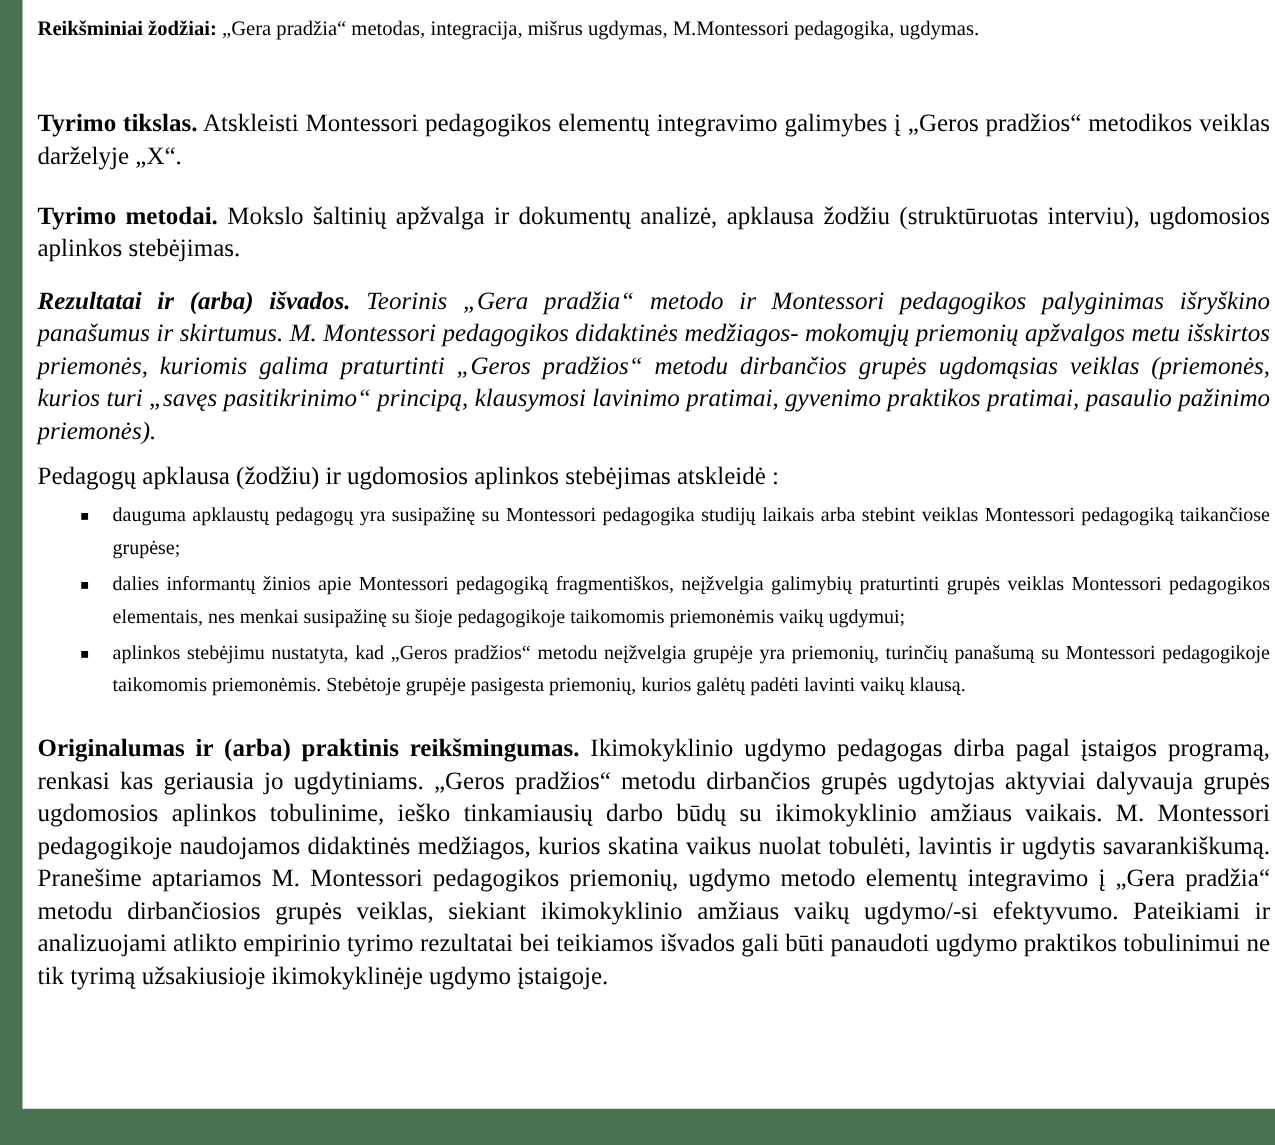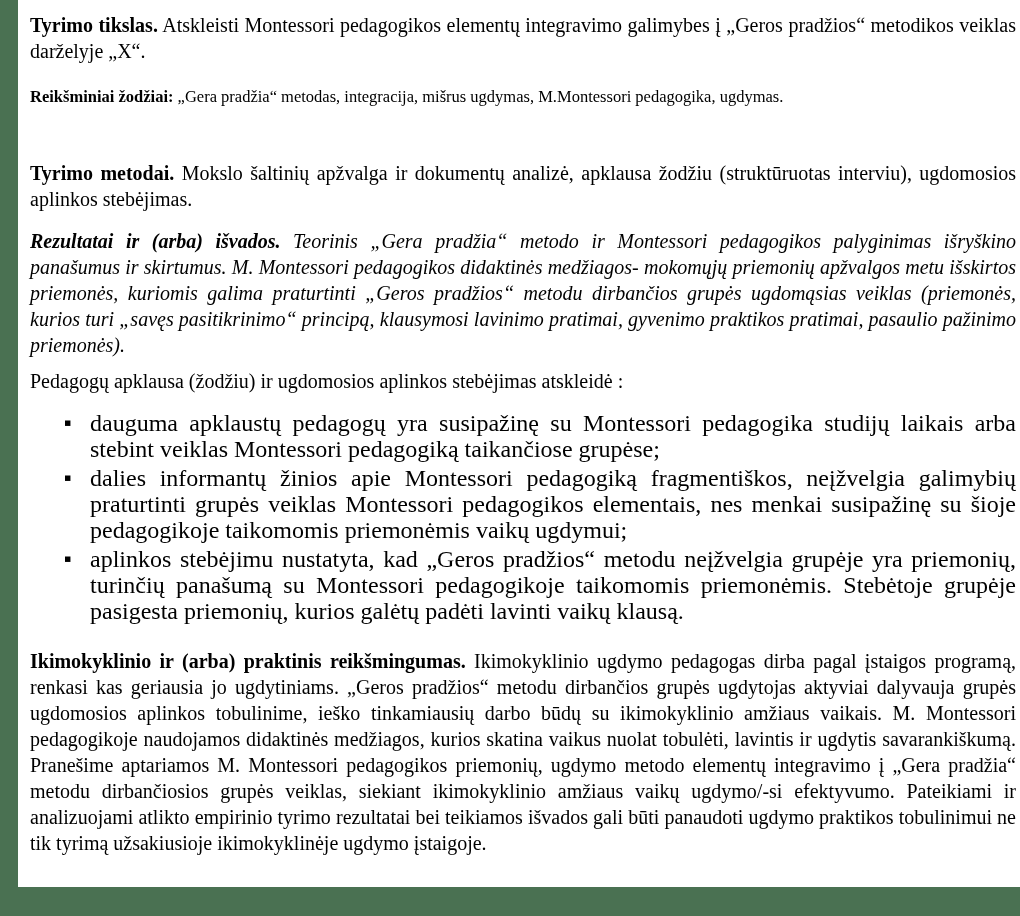--- a/index.html
+++ b/index.html
@@ -32,61 +32,61 @@
     margin: 0;
     text-align: justify;
     font-size: 20px;
     line-height: 26px;
   }
   .para .label { font-weight: bold; }
   .p-goal     { margin-bottom: 22px; }
   .p-keywords { font-size: 16.5px; line-height: 22px; margin-bottom: 52px; }
   .p-methods  { margin-bottom: 16px; margin-top: 17px; }
   .p-results  { margin-bottom: 10px; font-style: italic; }
-  .p-survey   { margin-bottom: 16px; }
+  .p-survey   { margin-bottom: 6px; }
   .findings-list {
     list-style: none;
     margin: 0 0 24px 0;
     padding: 0;
   }
   .findings-list li {
     display: flex;
     margin: 0 0 3px 0;
   }
   .bullet {
     flex: none;
     margin-left: 34px;
     width: 26px;
     font-family: "DejaVu Sans", sans-serif;
     font-size: 11px;
     line-height: 26px;
   }
   .li-text {
     flex: 1;
     text-align: justify;
-    font-size: 24px;
+    font-size: 16px;
     line-height: 26px;
   }
 </style>
 </head>
 <body>
 
 <div class="edge-left" style="background: rgb(74, 113, 82);"></div>
 <div class="edge-bottom" style="background: rgb(74, 113, 82);"></div>
 
 <div class="content">
 
+  <p class="para p-keywords">
+    <span class="label">Reikšminiai žodžiai:</span>
+    <span>„Gera pradžia“ metodas, integracija, mišrus ugdymas, M.Montessori pedagogika, ugdymas.</span>
+  </p>
+
   <p class="para p-goal">
     <span class="label">Tyrimo tikslas.</span>
     <span>Atskleisti Montessori pedagogikos  elementų integravimo galimybes į „Geros pradžios“ metodikos veiklas darželyje „X“.</span>
-  </p>
-
-  <p class="para p-keywords">
-    <span class="label">Reikšminiai žodžiai:</span>
-    <span>„Gera pradžia“ metodas, integracija, mišrus ugdymas, M.Montessori pedagogika, ugdymas.</span>
   </p>
 
   <p class="para p-methods">
     <span class="label">Tyrimo metodai.</span>
     <span>Mokslo šaltinių apžvalga ir dokumentų analizė, apklausa žodžiu (struktūruotas interviu), ugdomosios aplinkos stebėjimas.</span>
   </p>
 
   <p class="para p-results">
     <span class="label">Rezultatai ir (arba) išvados.</span>
     <span>Teorinis „Gera pradžia“ metodo ir Montessori pedagogikos palyginimas išryškino panašumus ir skirtumus. M. Montessori pedagogikos didaktinės medžiagos- mokomųjų priemonių apžvalgos metu išskirtos priemonės, kuriomis galima praturtinti „Geros pradžios“ metodu dirbančios grupės ugdomąsias veiklas (priemonės, kurios turi „savęs pasitikrinimo“ principą, klausymosi lavinimo pratimai, gyvenimo praktikos pratimai, pasaulio pažinimo priemonės).</span>
@@ -105,17 +105,17 @@
       <span class="bullet">▪</span>
       <span class="li-text">dalies informantų  žinios apie Montessori pedagogiką fragmentiškos, neįžvelgia galimybių praturtinti grupės veiklas Montessori pedagogikos elementais, nes menkai susipažinę su šioje pedagogikoje taikomomis priemonėmis vaikų ugdymui;</span>
     </li>
     <li>
       <span class="bullet">▪</span>
       <span class="li-text">aplinkos stebėjimu nustatyta, kad „Geros pradžios“ metodu neįžvelgia grupėje yra priemonių, turinčių panašumą su Montessori pedagogikoje taikomomis priemonėmis. Stebėtoje grupėje pasigesta priemonių, kurios galėtų padėti lavinti vaikų klausą.</span>
     </li>
   </ul>
 
   <p class="para p-originality">
-    <span class="label">Ikimokyklinio ir (arba) praktinis reikšmingumas.</span>
+    <span class="label">Originalumas ir (arba) praktinis reikšmingumas.</span>
     <span>Ikimokyklinio ugdymo pedagogas dirba pagal įstaigos programą, renkasi kas geriausia jo ugdytiniams. „Geros pradžios“ metodu dirbančios grupės ugdytojas aktyviai dalyvauja grupės ugdomosios aplinkos tobulinime, ieško tinkamiausių darbo būdų su ikimokyklinio amžiaus vaikais. M. Montessori pedagogikoje naudojamos didaktinės medžiagos, kurios skatina vaikus nuolat tobulėti, lavintis ir ugdytis savarankiškumą. Pranešime aptariamos M. Montessori pedagogikos priemonių, ugdymo metodo elementų integravimo į „Gera pradžia“ metodu dirbančiosios grupės veiklas, siekiant  ikimokyklinio amžiaus vaikų ugdymo/-si efektyvumo. Pateikiami ir analizuojami atlikto empirinio tyrimo rezultatai bei teikiamos išvados gali būti panaudoti ugdymo praktikos tobulinimui ne tik tyrimą užsakiusioje ikimokyklinėje ugdymo įstaigoje.</span>
   </p>
 
 </div>
 
 </body></html>

